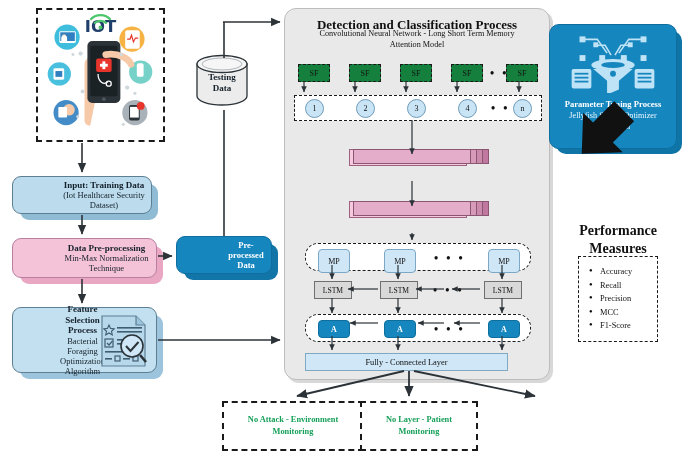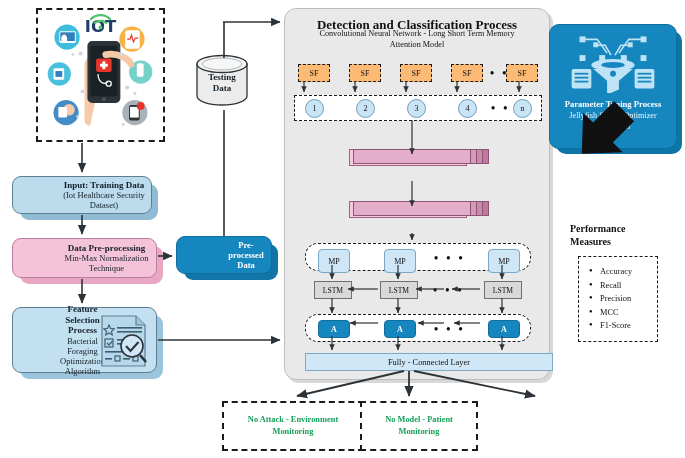--- a/index.html
+++ b/index.html
@@ -61,21 +61,21 @@
     left:284px; top:8px; width:266px; height:372px;
     background:#e9e9e9; border:1px solid #bdbdbd; border-radius:12px;
     box-shadow: 3px 3px 0 0 #d8d8d8;
   }
   .mp-title   { position:absolute; top:8px;  left:0; width:100%; text-align:center; font-size:13px; font-weight:bold; color:#111; }
   .mp-sub     { position:absolute; top:20px; left:0; width:100%; text-align:center; font-size:8.2px; color:#111; line-height:1.3; }
 
   
   .sf-row  { position:absolute; left:9px; top:55px; width:248px; height:20px; }
   .sf-box  { position:absolute; top:0; width:32px; height:18px; border:1.6px dashed #1a1a1a;
-             background:#fdba74; font-size:8px; display:flex; align-items:center; justify-content:center; color:#111; }
+             background:#15803d; font-size:8px; display:flex; align-items:center; justify-content:center; color:#111; }
   .dots    { position:absolute; font-size:12px; letter-spacing:2.5px; color:#111; font-weight:bold; }
 
   
   .circ-band { position:absolute; left:9px; top:86px; width:248px; height:26px;
                border:1.8px dashed #1a1a1a; background:#fff; }
   .circ { position:absolute; top:3px; width:19px; height:19px; border-radius:50%;
           background:#c9e4f5; border:1px solid #6f9cba; font-size:8px;
           display:flex; align-items:center; justify-content:center; color:#111; }
 
   
@@ -104,35 +104,35 @@
           display:flex; align-items:center; justify-content:center; color:#111; }
 
   
   .att-band { position:absolute; left:20px; top:305px; width:226px; height:28px;
               border:1.8px dashed #1a1a1a; border-radius:13px; background:#fff; }
   .att-box { position:absolute; top:5px; width:32px; height:18px; border-radius:4px;
              background:#1686bf; border:1px solid #0e6f9f; font-size:8px; font-weight:bold;
              display:flex; align-items:center; justify-content:center; color:#fff; }
 
   
-  .fc { position:absolute; left:20px; top:344px; width:248px; height:18px;
+  .fc { position:absolute; left:20px; top:344px; width:203px; height:18px;
         background:#cfe7f7; border:1px solid #7fa8c2; font-size:8.4px;
         display:flex; align-items:center; justify-content:center; color:#111; }
 
   
   .tune { left:549px; top:24px; width:128px; height:125px;
           background:#1686bf; border-radius:10px; border:1px solid #0e6f9f; }
   .tune .shadow { position:absolute; left:6px; top:6px; width:100%; height:100%;
                   background:#0f74a6; border-radius:10px; z-index:-1; }
   .tune-icon { position:absolute; left:0; top:6px; width:100%; height:62px; }
   .tune-t  { position:absolute; top:74px;  left:0; width:100%; text-align:center; font-size:8.6px; font-weight:bold; color:#fff; }
   .tune-s  { position:absolute; top:86px;  left:0; width:100%; text-align:center; font-size:8.2px; color:#eaf6fd; line-height:1.3; }
 
   
-  .perf-t { left:570px; top:222px; width:96px; font-size:10px; font-weight:bold; color:#111; line-height:1.3; }
+  .perf-t { left:570px; top:222px; width:96px; text-align:center; font-size:14px; font-weight:bold; color:#111; line-height:1.3; }
   .perf-box { left:578px; top:256px; width:80px; height:86px; border:1.6px dashed #1a1a1a; background:#fff; }
   .perf-box ul { list-style:none; margin:8px 0 0 10px; }
   .perf-box li { font-size:8.4px; color:#111; line-height:1.62; position:relative; padding-left:11px; }
   .perf-box li:before { content:"●"; position:absolute; left:0; top:0; font-size:6px; line-height:1.9; }
 
   
   .out { position:absolute; top:401px; height:50px; border:2px dashed #1a1a1a;
          background:#fff; display:flex; align-items:center; justify-content:center;
          text-align:center; font-size:8.4px; font-weight:bold; line-height:1.4; padding:0 4px; }
   .out-a { left:222px; width:142px; color:#17a05a; }
@@ -374,21 +374,21 @@
     <ul>
       <li>Accuracy</li>
       <li>Recall</li>
       <li>Precision</li>
       <li>MCC</li>
       <li>F1-Score</li>
     </ul>
   </div>
 
   <div class="out out-a">No Attack - Environment Monitoring</div>
-  <div class="out out-b">No Model - Patient Monitoring</div>
+  <div class="out out-b">No Layer - Patient Monitoring</div>
 
   <svg class="ov">
     <defs>
       <marker id="ah" markerWidth="7" markerHeight="7" refX="5.6" refY="3" orient="auto">
         <path d="M0 0.4L6 3L0 5.6z" fill="#2c3338"></path>
       </marker>
       <marker id="ahs" markerWidth="6" markerHeight="6" refX="4.8" refY="2.6" orient="auto">
         <path d="M0 0.3L5 2.6L0 4.9z" fill="#2c3338"></path>
       </marker>
     </defs>

